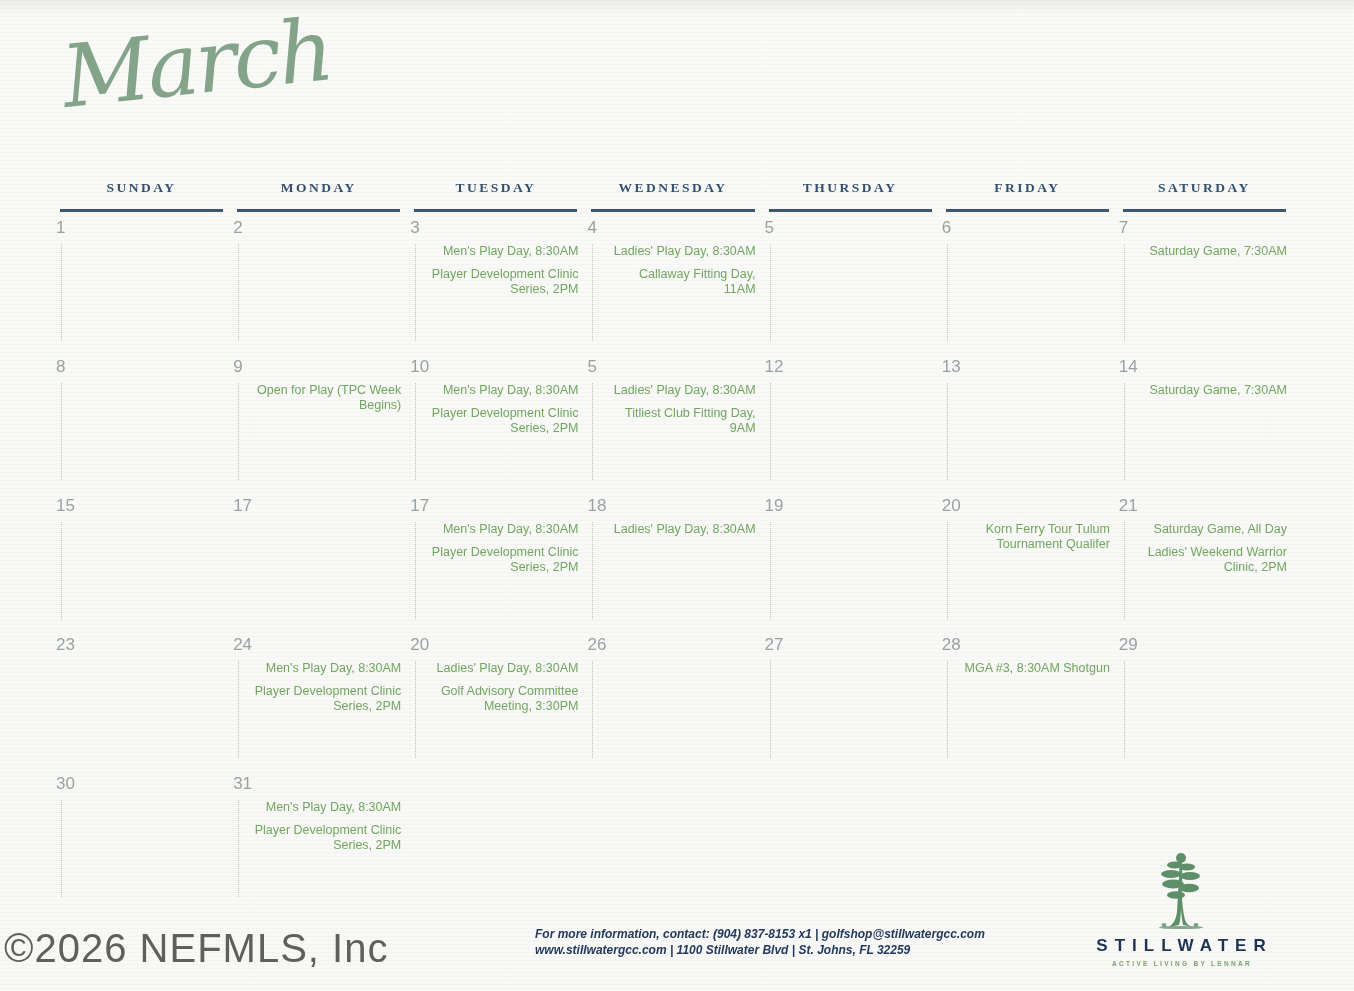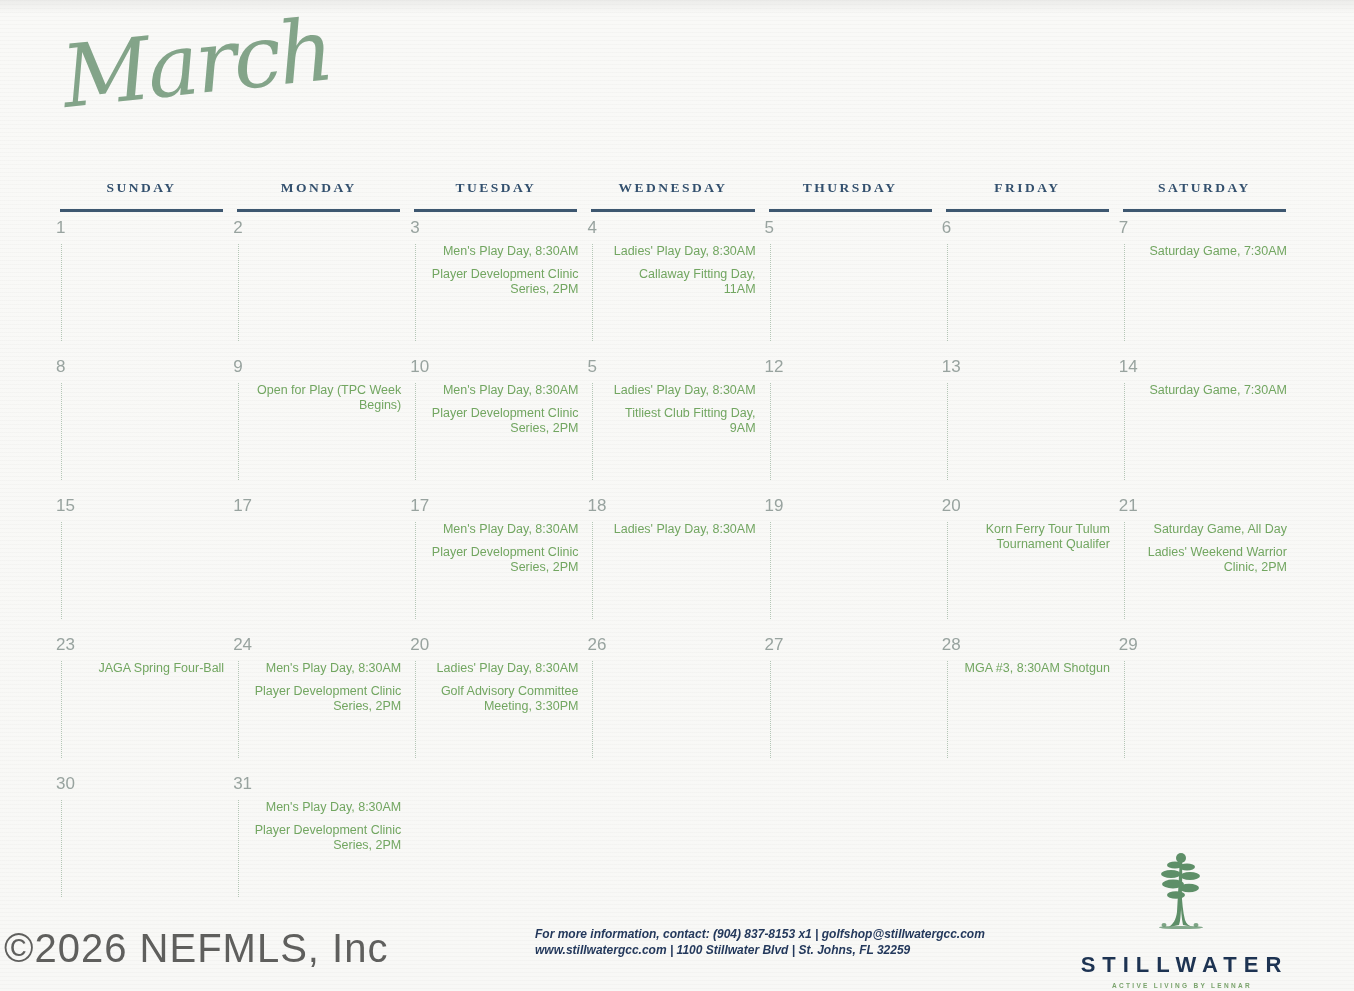--- a/index.html
+++ b/index.html
@@ -72,21 +72,21 @@
   .watermark{
     position:absolute;left:4px;top:926px;
     font-size:40px;font-weight:300;letter-spacing:1px;color:#4b4b49;
     opacity:0.88;font-family:"Liberation Sans","DejaVu Sans",sans-serif;
   }
   .logo{
     position:absolute;right:58px;top:850px;width:230px;text-align:center;
   }
   .logo svg{display:block;margin:0 auto;}
   .logo-name{
-    margin-top:20px;font-size:22px;font-weight:700;letter-spacing:7px;
+    margin-top:4px;font-size:17px;font-weight:700;letter-spacing:7px;
     color:#1d3352;padding-left:7px; 
   }
   .logo-tagline{
     margin-top:4px;font-size:6.5px;font-weight:700;letter-spacing:2.3px;
     color:#7aa36c;padding-left:2px;
   }
 </style>
 </head>
 <body>
 
@@ -217,23 +217,20 @@
     <div class="cell">
         <div class="num">21</div>
         <div class="body line">
           <div class="ev">Saturday Game, All Day</div>
           <div class="ev">Ladies' Weekend Warrior Clinic, 2PM</div>
         </div>
       </div>
 
     <div class="cell">
         <div class="num">23</div>
-        <div class="body line">
-          <div class="ev">JAGA Spring Four-Ball</div>
-        </div>
       </div>
     <div class="cell">
         <div class="num">24</div>
         <div class="body line">
           <div class="ev">Men's Play Day, 8:30AM</div>
           <div class="ev">Player Development Clinic Series, 2PM</div>
         </div>
       </div>
     <div class="cell">
         <div class="num">20</div>

